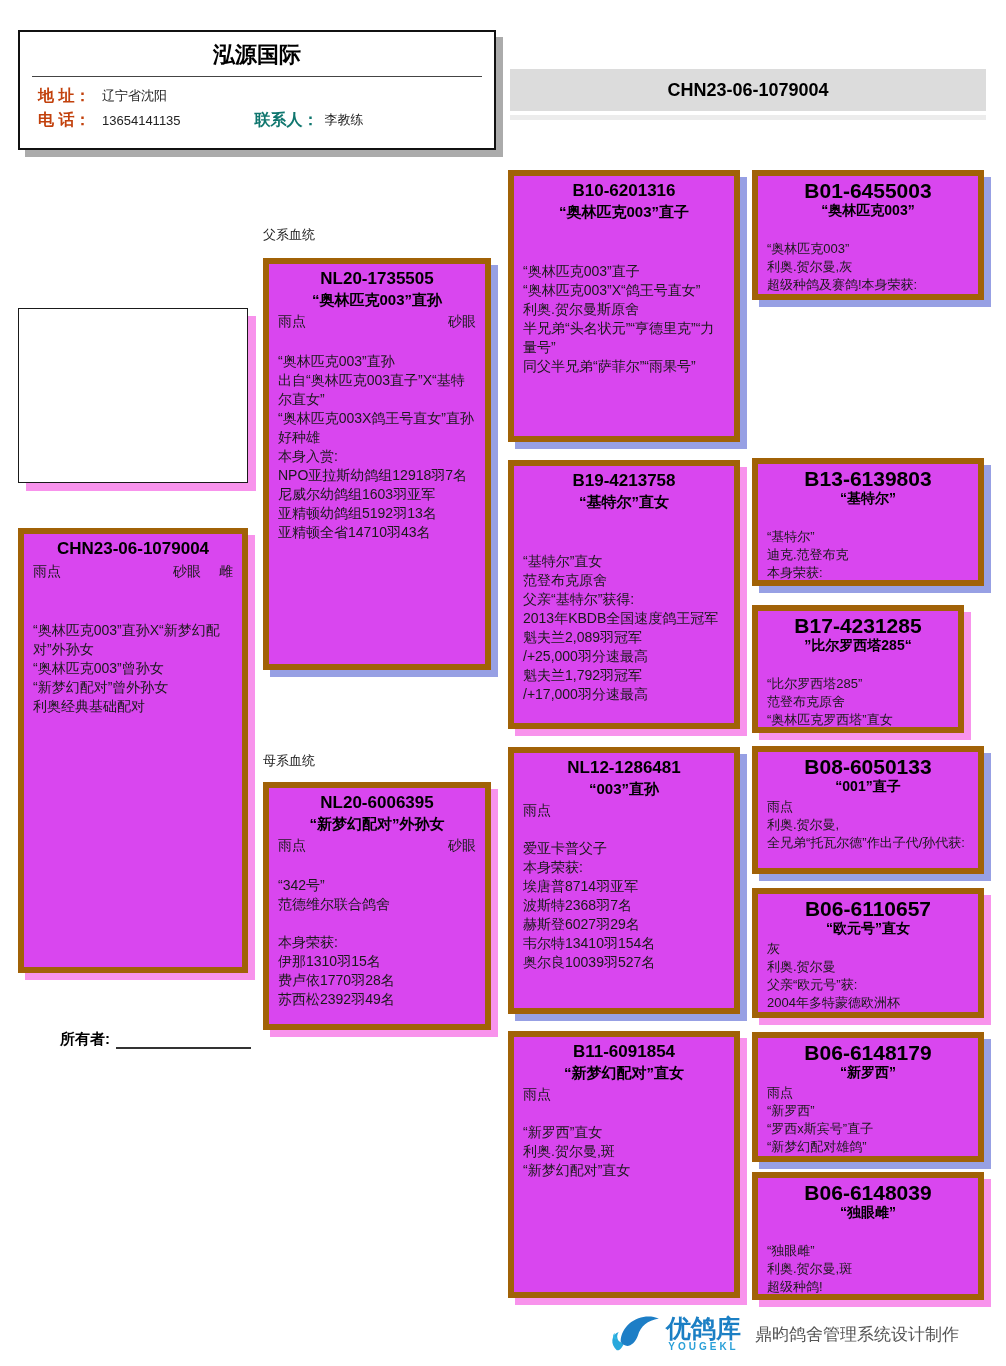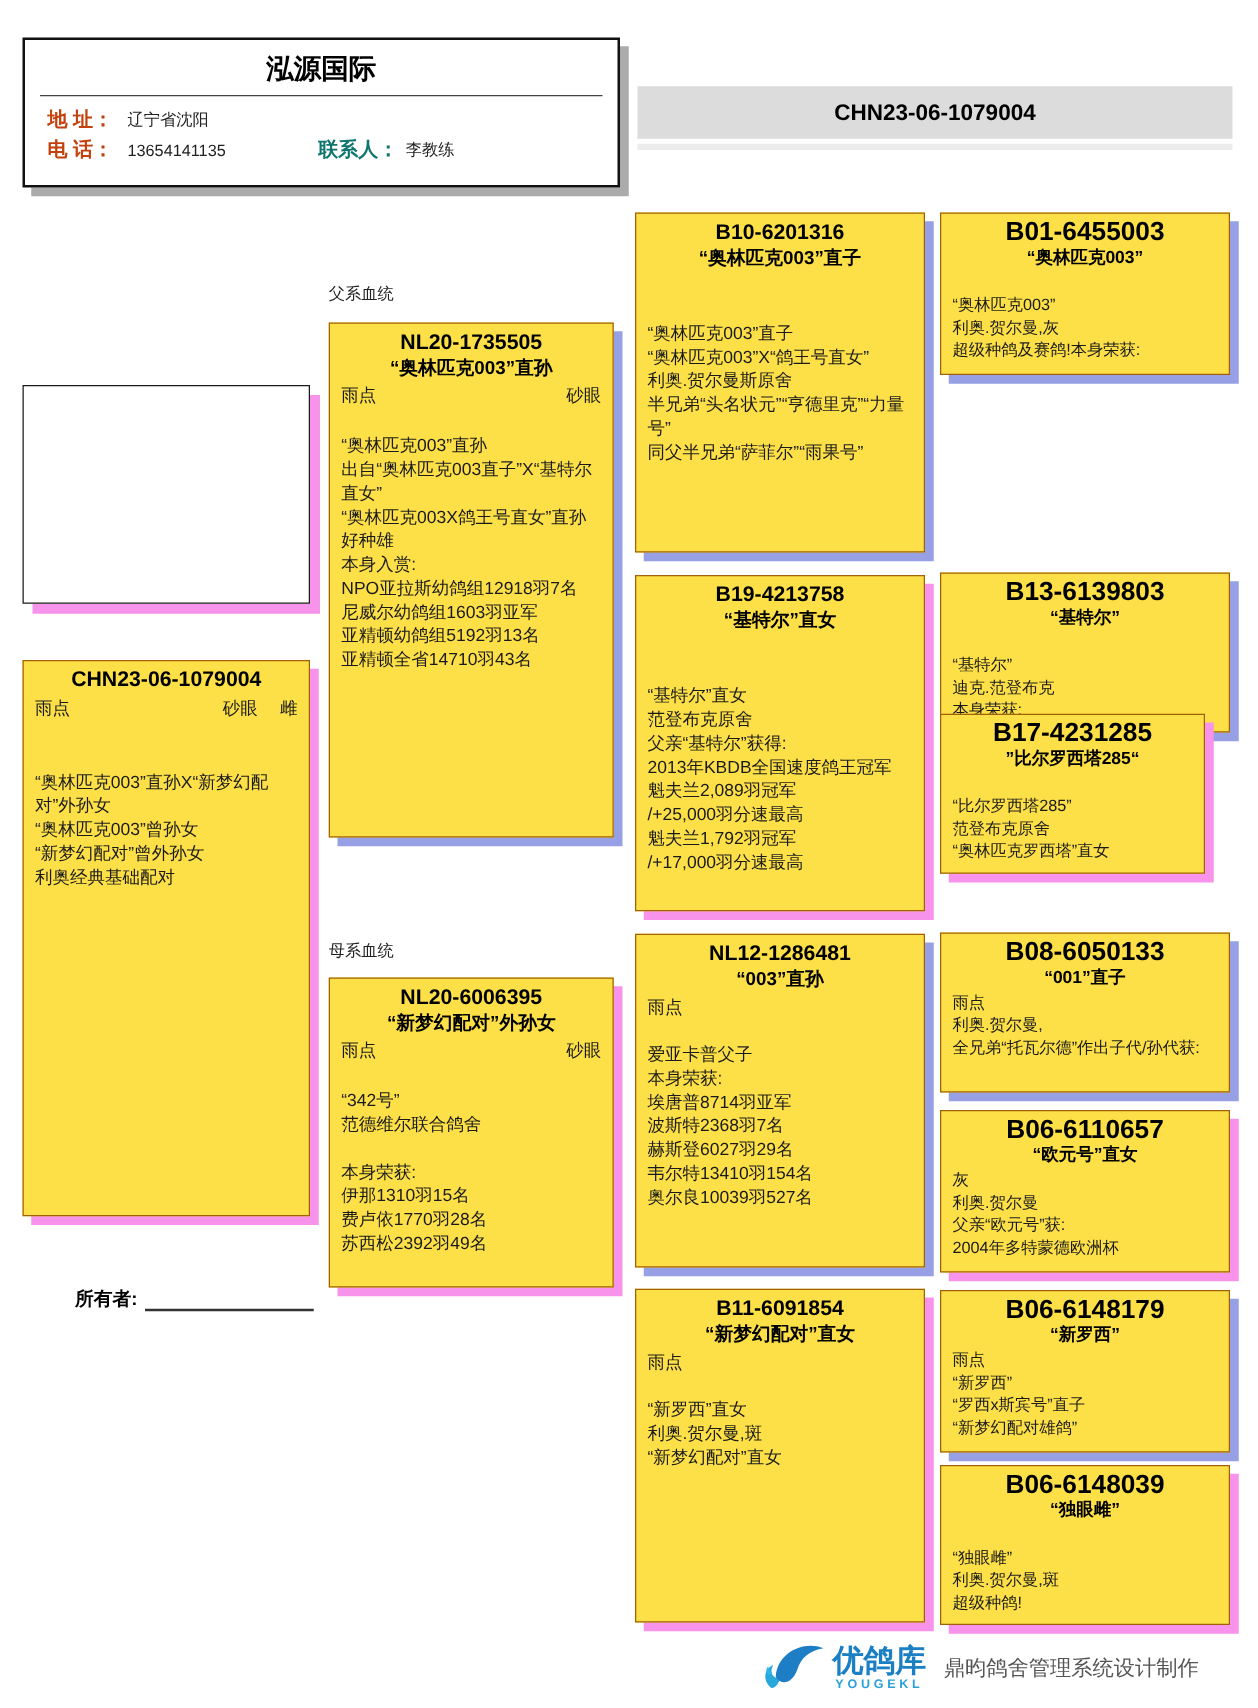--- a/index.html
+++ b/index.html
@@ -34,21 +34,21 @@
     background:#dcdcdc; text-align:center; line-height:42px;
     font-weight:bold; font-size:18px; color:#000;
   }
   .banner-underline {
     position:absolute; left:510px; top:115px; width:476px; height:5px;
     background:#ececec;
   }
 
   
   .pbox {
-    position:absolute; background:#fde047; border:1px solid #a16207;
+    position:absolute; background:#d946ef; border:6px solid #a16207;
     padding:4px 9px 6px 9px; overflow:hidden;
   }
   .pbox.blue { box-shadow:7px 7px 0 #97a0e4; }
   .pbox.pink { box-shadow:7px 7px 0 #f893ec; }
   .ring  { text-align:center; font-weight:bold; font-size:17px; color:#000; line-height:22px; }
   .pname { text-align:center; font-weight:bold; font-size:15px; color:#000; line-height:20px; }
   .traits { display:flex; justify-content:space-between; font-size:14px; line-height:20px; margin-top:1px; }
   .traits .right span { margin-left:14px; }
   .pbody {
     font-size:14px; line-height:19px; margin-top:2px;
@@ -218,21 +218,21 @@
 超级种鸽及赛鸽!本身荣获:</div>
   </div>
   <div class="pbox blue g3" style="left:752px; top:458px; width:232px; height:128px;">
     <div class="ring">B13-6139803</div>
     <div class="pname">“基特尔”</div>
     <div class="pbody">
 “基特尔”
 迪克.范登布克
 本身荣获:</div>
   </div>
-  <div class="pbox pink g3" style="left:752px; top:571px; width:212px; height:128px;">
+  <div class="pbox pink g3" style="left:752px; top:605px; width:212px; height:128px;">
     <div class="ring">B17-4231285</div>
     <div class="pname">”比尔罗西塔285“</div>
     <div class="pbody">
 “比尔罗西塔285”
 范登布克原舍
 “奥林匹克罗西塔”直女</div>
   </div>
   <div class="pbox blue g3" style="left:752px; top:746px; width:232px; height:128px;">
     <div class="ring">B08-6050133</div>
     <div class="pname">“001”直子</div>

